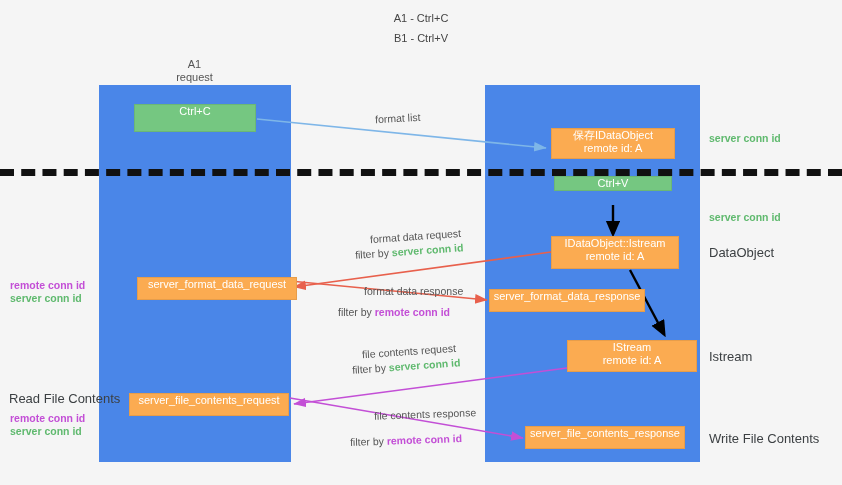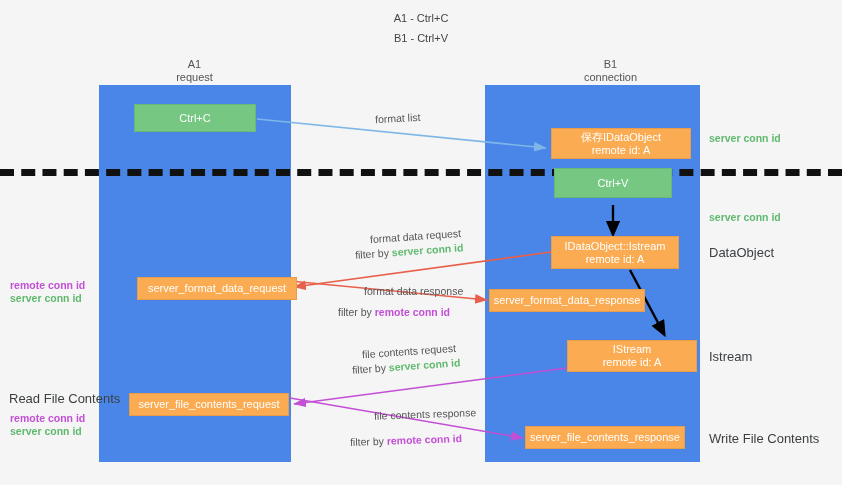--- a/index.html
+++ b/index.html
@@ -24,21 +24,21 @@
     text-align:center;font-size:11px;line-height:13px;color:#555;
   }
 
   
   .lane{background:#4a86e8;}
 
   
   .box{
     box-sizing:border-box;
     display:flex;flex-direction:column;
-    align-items:center;justify-content:center;
+    align-items:center;
     color:#ffffff;font-size:11px;line-height:13px;
     text-align:center;
     border:1px solid rgba(0,0,0,.08);
   }
   .box.green{background:#75c781;}
   .box.orange{background:#fbab51;}
   .box .l2{font-size:11px;}
 
   
   #dashed{
@@ -62,24 +62,20 @@
 <div id="stage">
 
   <div class="abs" id="title">
     <div>A1 - Ctrl+C</div>
     <div>B1 - Ctrl+V</div>
   </div>
 
   <div class="abs col-head" style="left:132px;top:58px;width:125px;">
     <div>A1</div>
     <div>request</div>
-  </div>
-  <div class="abs col-head" style="left:548px;top:58px;width:125px;">
-    <div>B1</div>
-    <div>connection</div>
   </div>
 
   <div class="abs lane" style="left:99px;top:85px;width:192px;height:377px;"></div>
   <div class="abs lane" style="left:485px;top:85px;width:215px;height:377px;"></div>
 
   <svg id="wires" viewBox="0 0 842 485">
     <defs>
       <marker id="ah-blue" markerWidth="9" markerHeight="9" refX="7.5" refY="3" orient="auto" markerUnits="strokeWidth">
         <path d="M0,0 L8,3 L0,6 z" fill="#7eb6e8"></path>
       </marker>
@@ -108,26 +104,26 @@
 
     <line x1="290" y1="398" x2="523" y2="438" stroke="#c34fd6" stroke-width="1.6" marker-end="url(#ah-mag)"></line>
   </svg>
 
   <div class="abs" id="dashed"></div>
 
   <div class="abs box green" style="left:134px;top:104px;width:122px;height:28px;">
     <div>Ctrl+C</div>
   </div>
 
-  <div class="abs box orange" style="left:551px;top:128px;width:140px;height:31px;">
+  <div class="abs box orange" style="left:551px;top:128px;width:124px;height:31px;">
     <div>保存IDataObject</div>
     <div class="l2">remote id: A</div>
   </div>
 
-  <div class="abs box green" style="left:554px;top:168px;width:118px;height:30px;">
+  <div class="abs box green" style="left:554px;top:176px;width:118px;height:15px;">
     <div>Ctrl+V</div>
   </div>
 
   <div class="abs box orange" style="left:551px;top:236px;width:128px;height:33px;">
     <div>IDataObject::Istream</div>
     <div class="l2">remote id: A</div>
   </div>
 
   <div class="abs box orange" style="left:567px;top:340px;width:130px;height:32px;">
     <div>IStream</div>

